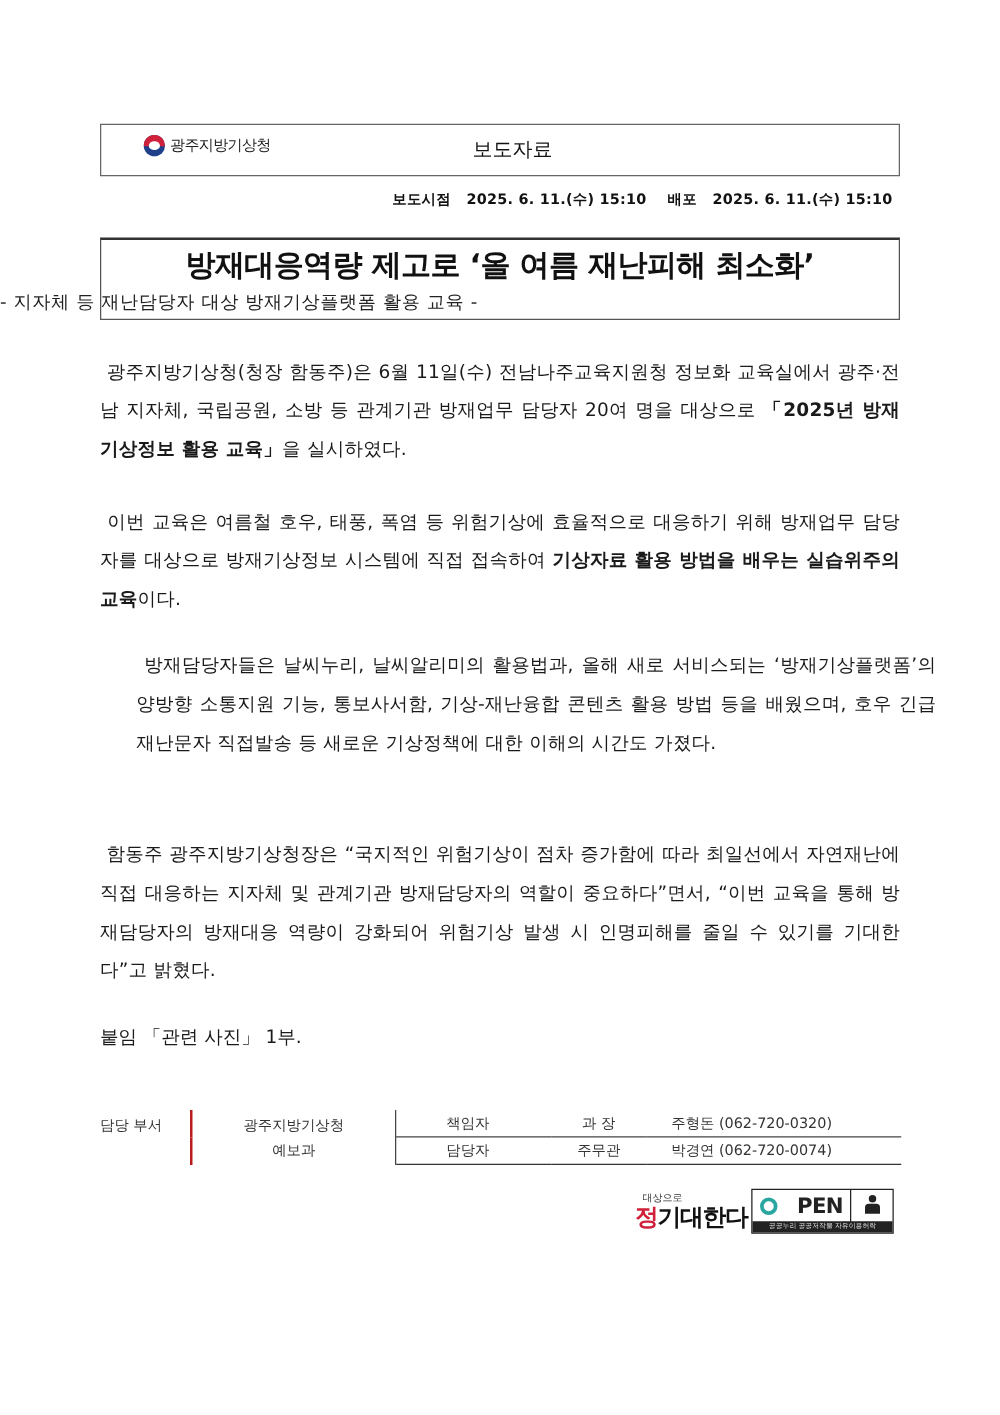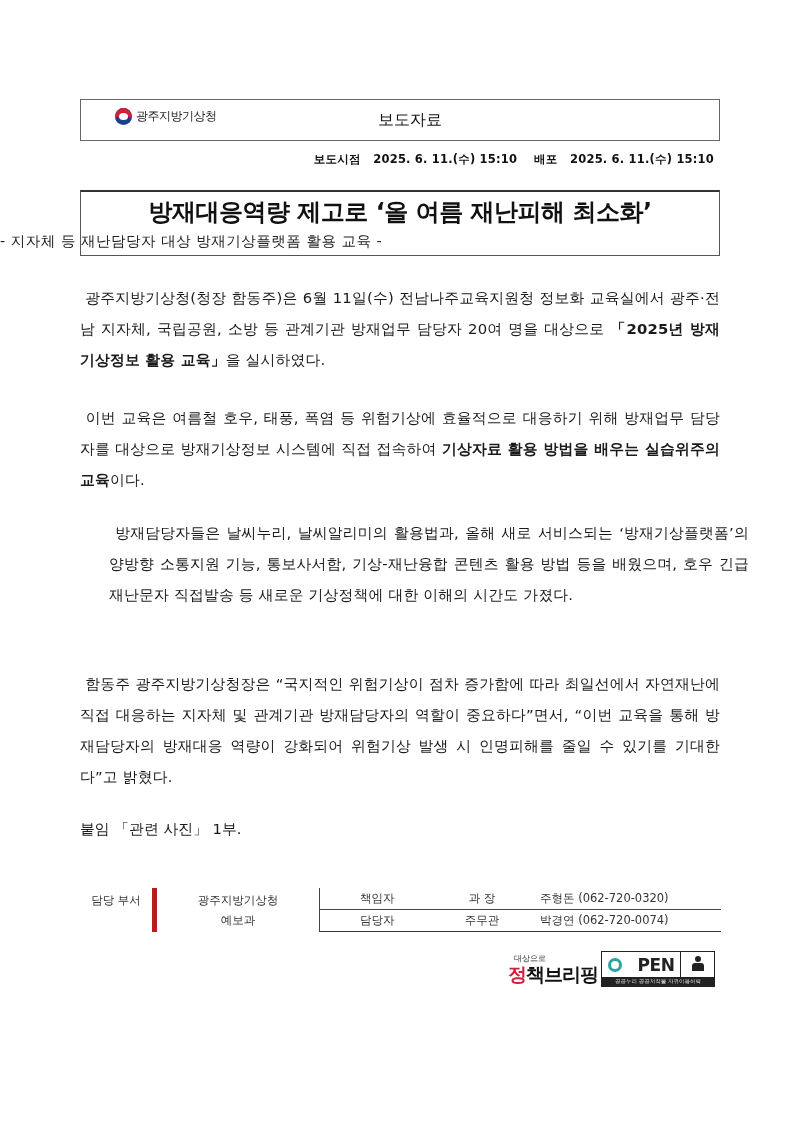--- a/index.html
+++ b/index.html
@@ -32,21 +32,21 @@
           text-align: justify; text-align-last: left; color: #1a1a1a; letter-spacing: 0.2px; }
   .para b { font-weight: bold; }
   .p1 { top: 282px; }
   .p2 { top: 402px; }
   .p3 { top: 517px; margin-left: 29px; }
   .p4 { top: 668px; }
   .attach { position: absolute; left: 80px; top: 820px; font-size: 14.8px; color: #1a1a1a; }
 
   .contact { position: absolute; left: 80px; top: 888px; width: 641px; border-collapse: collapse; font-size: 11.5px; color: #333; }
   .contact td { height: 21px; padding: 0; vertical-align: middle; }
-  .contact .c1 { width: 72px; text-align: center; vertical-align: top; padding-top: 5px; border-right: 5px solid #b91c1c; }
+  .contact .c1 { width: 72px; vertical-align: top; padding-top: 5px; border-right: 2px solid #b91c1c; }
   .contact .c2 { width: 162px; text-align: center; border-right: 1px solid #444; line-height: 20px; }
   .contact .c3 { width: 84px; padding-left: 40px; }
   .contact .c4 { width: 76px; text-align: center; }
   .contact .c5 { padding-left: 20px; }
   .contact tr.r1 td.c3, .contact tr.r1 td.c4, .contact tr.r1 td.c5 { border-bottom: 1px solid #444; }
   .contact tr.r2 td { border-bottom: 1.5px solid #333; }
 
   .brief { position: absolute; left: 508px; top: 953px; }
   .brief-small { font-size: 8px; color: #333; margin-left: 6px; }
   .brief-big { font-size: 19px; font-weight: bold; color: #111; letter-spacing: -1px; line-height: 20px; }
@@ -106,21 +106,21 @@
     <tr class="r2">
       <td class="c3">담당자</td>
       <td class="c4">주무관</td>
       <td class="c5">박경연 (062-720-0074)</td>
     </tr>
   </tbody>
     </table>
 
   <div class="brief">
     <div class="brief-small">대상으로</div>
-    <div class="brief-big"><span class="red">정</span><span>책브리핑</span></div>
+    <div class="brief-big"><span class="red">정</span><span>기대한다</span></div>
   </div>
 
   <div class="open">
     <div class="open-left">
       <span class="open-o"></span>
       <span class="open-text">PEN</span>
     </div>
     <div class="open-right">
       <span class="person"></span>
     </div>

